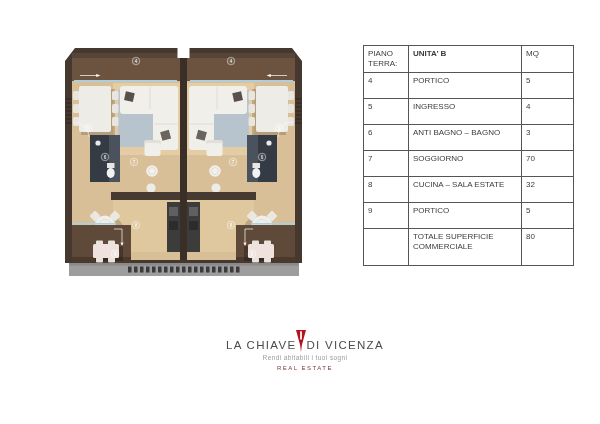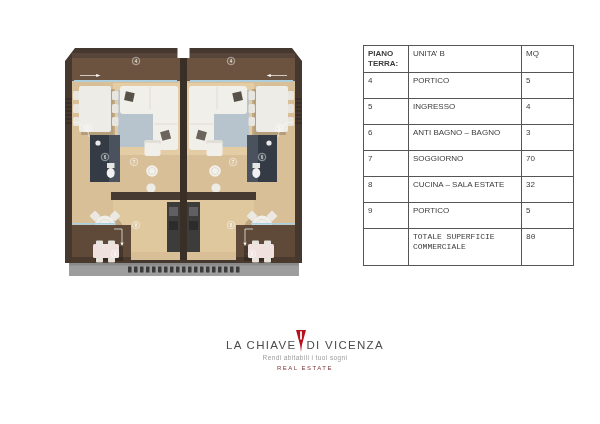--- a/index.html
+++ b/index.html
@@ -16,23 +16,23 @@
     position:absolute;left:363px;top:45px;width:210px;
     border-collapse:collapse;table-layout:fixed;
   }
   table.spec td{
     border:1px solid #555555;vertical-align:top;
     padding:3px 2px 0 4px;font-size:8px;color:#3b3b3b;line-height:1.3;
     overflow:hidden;white-space:normal;
   }
   tr.r-hdr{height:27px;}
   tr.r-std{height:26px;}
-  tr.r-tot{height:37px;font-family:Liberation Mono, monospace;}
-  td.h-floor{font-size:6.2px;padding-top:10px;color:#444;font-weight:bold;}
-  td.h-unit{font-size:10.5px;font-weight:normal;padding-top:3px;color:#2e2e2e;}
+  tr.r-tot{height:37px;}
+  td.h-floor{font-size:6.2px;padding-top:10px;color:#444;}
+  td.h-unit{font-size:10.5px;font-weight:bold;padding-top:3px;color:#2e2e2e;}
   td.h-mq{font-size:6.4px;font-weight:normal;padding-top:10px;color:#444;}
   
   .logo{position:absolute;left:205px;top:330px;width:200px;text-align:center;}
   .logo-row{
     display:flex;justify-content:center;align-items:flex-end;
     font-size:11.5px;letter-spacing:1.3px;color:#4c4c4c;line-height:1;
   }
   .logo-key{width:10px;height:22px;flex:0 0 auto;margin-bottom:-1px;}
   .logo-tagline{font-size:6.5px;color:#9b9b9b;margin-top:3px;letter-spacing:0.4px;}
   .logo-sub{font-size:6px;color:#7e3a3a;margin-top:4px;letter-spacing:1.5px;}

